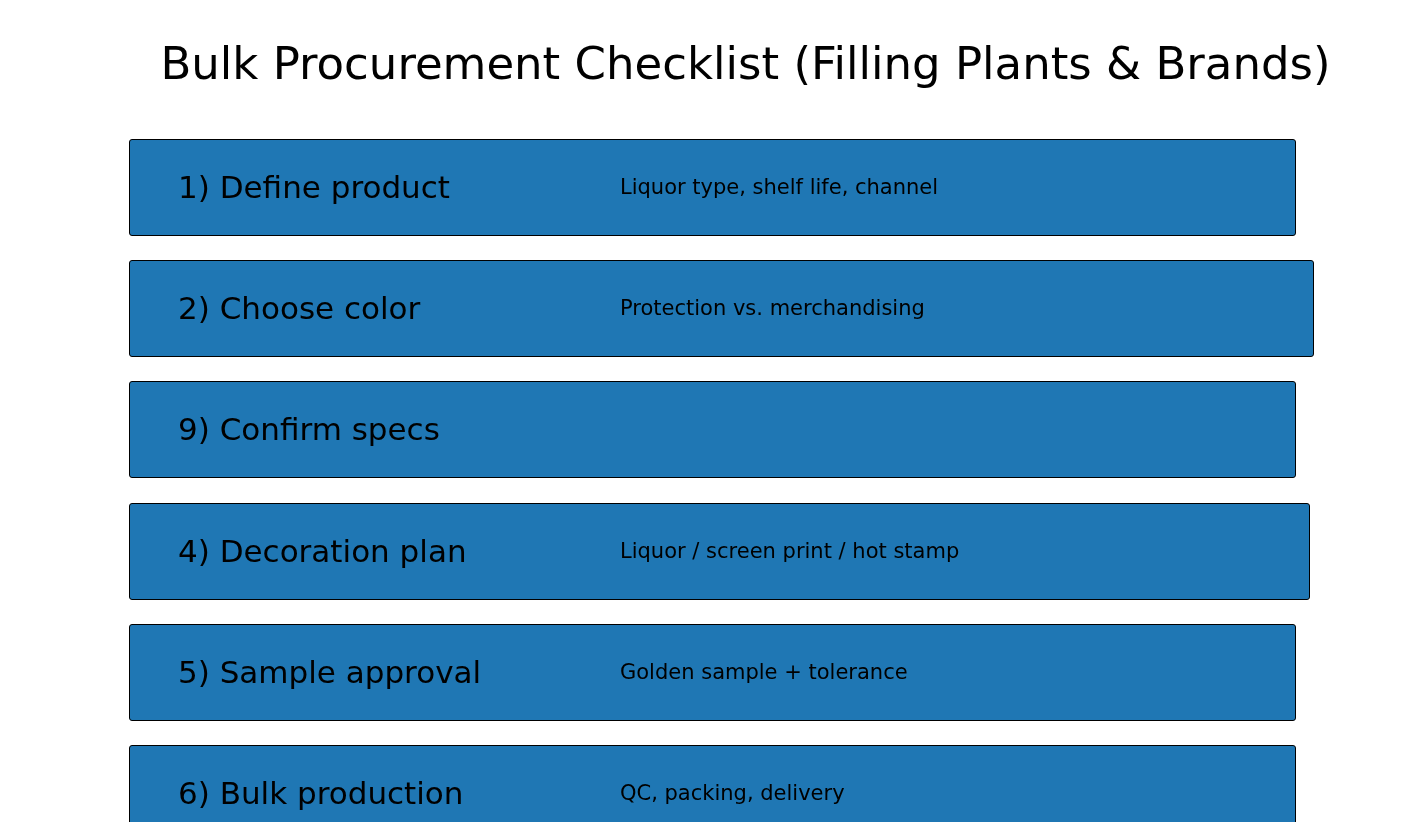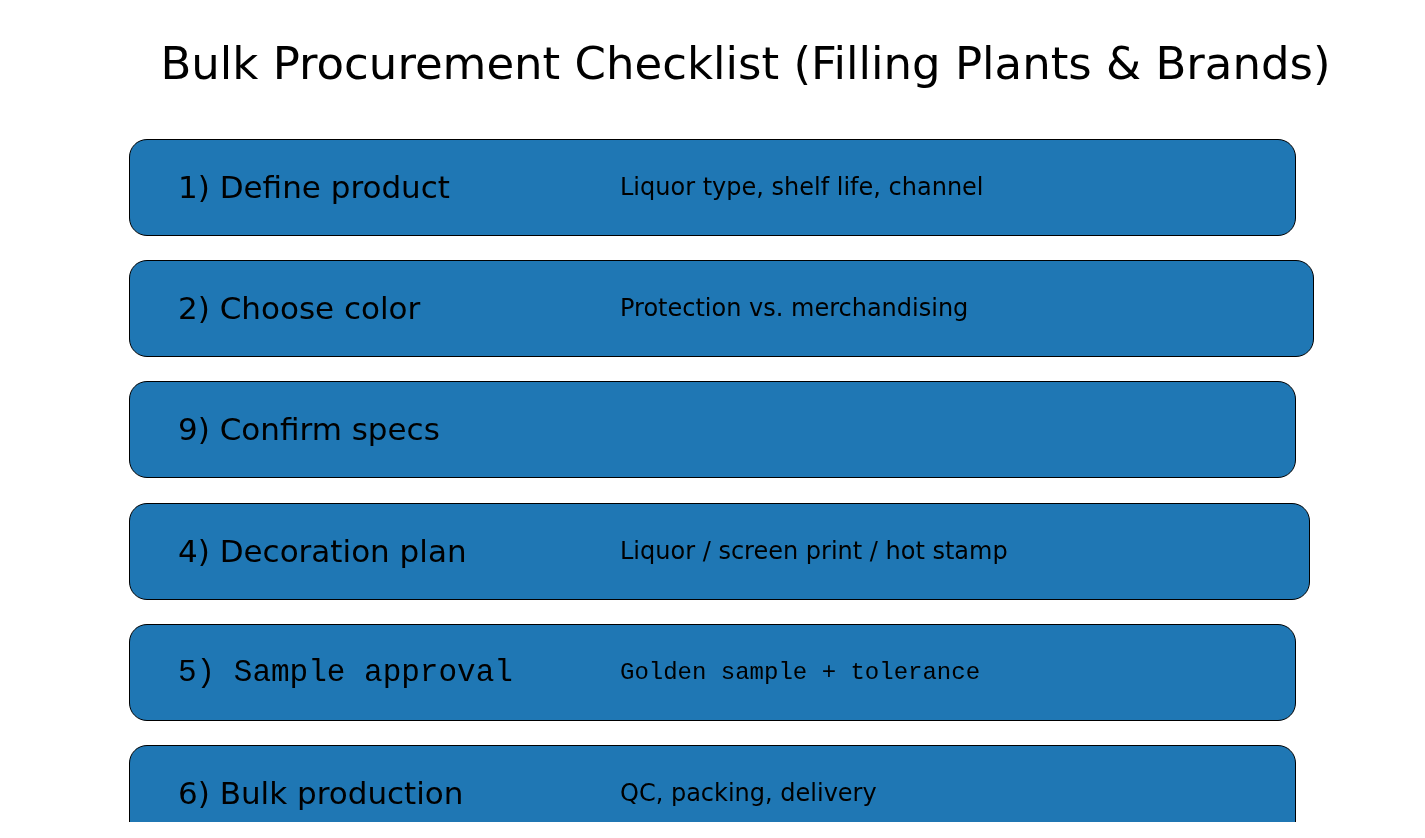--- a/index.html
+++ b/index.html
@@ -2,25 +2,25 @@
 <html><head>
   <meta charset="utf-8">
   <style>
     html, body { margin: 0; padding: 0; background: #ffffff; }
     body { width: 1425px; height: 838px; position: relative; overflow: hidden;
            font-family: "DejaVu Sans", sans-serif; color: #000; }
     .canvas { position: absolute; left: 0; top: 0; width: 1425px; height: 822px; overflow: hidden; background: #fff; }
     .title { position: absolute; left: 0; width: 1425px; top: 36px; text-align: center;
              font-size: 45px; line-height: 56px; white-space: nowrap; margin-left: 33px; }
     .step { position: absolute; left: 129px; width: 1165px; height: 95px;
-            background: #1f77b4; border: 1.5px solid #000; border-radius: 18px; box-sizing: content-box; }
+            background: #1f77b4; border: 1.5px solid #000; border-radius: 3px; box-sizing: content-box; }
     .step-label { position: absolute; left: 48px; top: 0; height: 95px; line-height: 95px;
                   font-size: 31px; white-space: nowrap; }
     .step-desc { position: absolute; left: 490px; top: 0; height: 95px; line-height: 95px;
-                 font-size: 24px; white-space: nowrap; }
+                 font-size: 21px; white-space: nowrap; }
   </style>
 </head>
 <body>
 
 <div class="canvas">
   <div class="title">Bulk Procurement Checklist (Filling Plants &amp; Brands)</div>
 
   <div class="step" style="top:139px;">
     <span class="step-label">1) Define product</span>
     <span class="step-desc">Liquor type, shelf life, channel</span>
@@ -33,21 +33,21 @@
 
   <div class="step" style="top:381px;">
     <span class="step-label">9) Confirm specs</span>
   </div>
 
   <div class="step" style="top:503px;padding-left:14px;">
     <span class="step-label">4) Decoration plan</span>
     <span class="step-desc">Liquor / screen print / hot stamp</span>
   </div>
 
-  <div class="step" style="top:624px;font-family:Liberation Mono, monospace;">
+  <div class="step" style="top:624px;">
     <span class="step-label">5) Sample approval</span>
     <span class="step-desc">Golden sample + tolerance</span>
   </div>
 
   <div class="step" style="top:745px;">
     <span class="step-label">6) Bulk production</span>
     <span class="step-desc">QC, packing, delivery</span>
   </div>
 </div>
 

